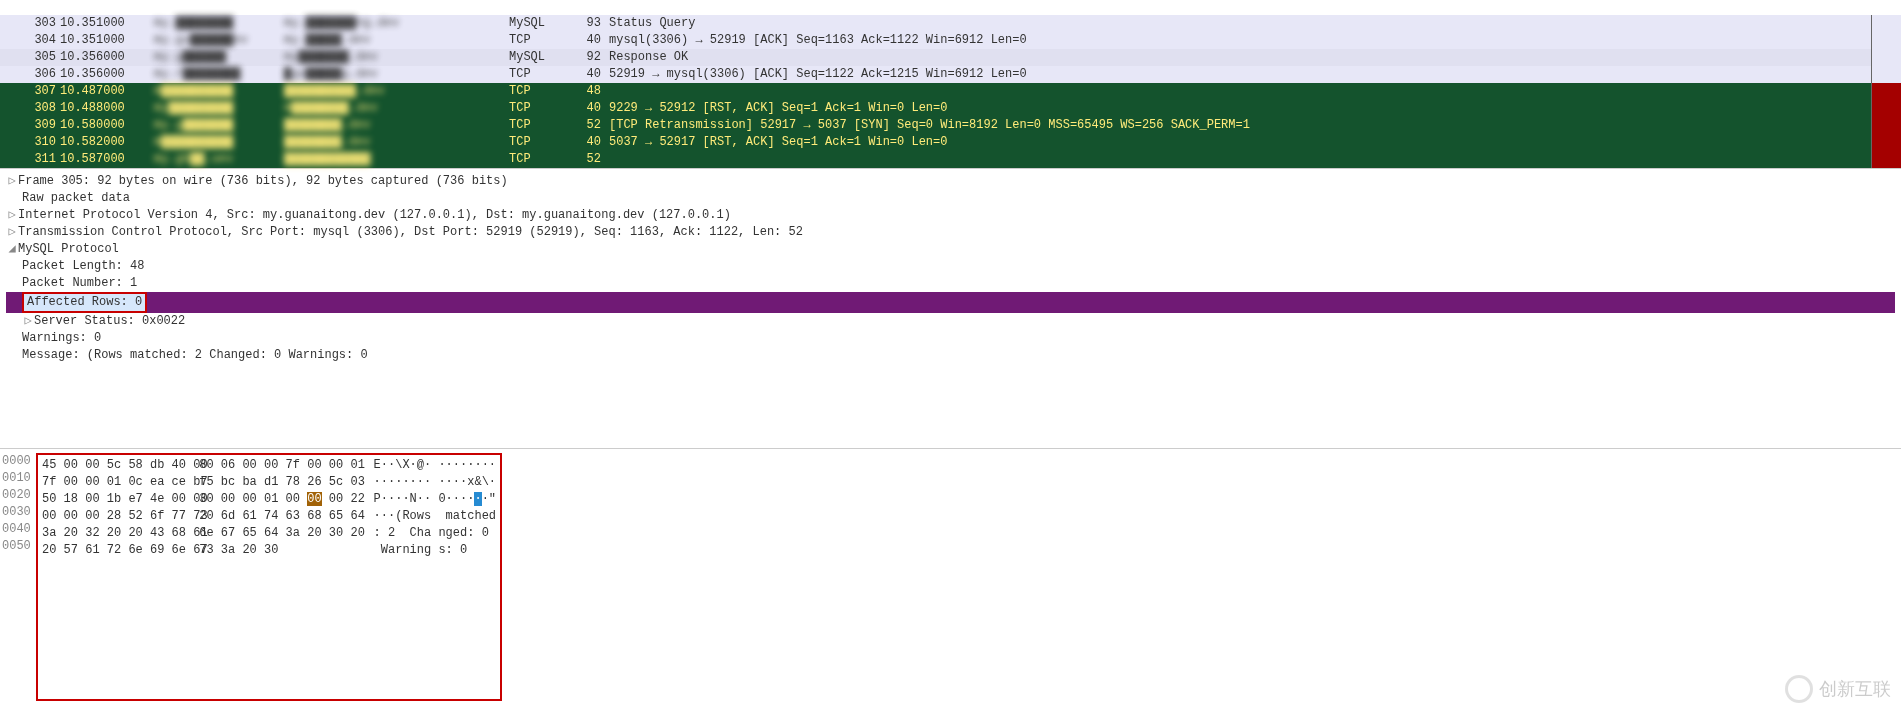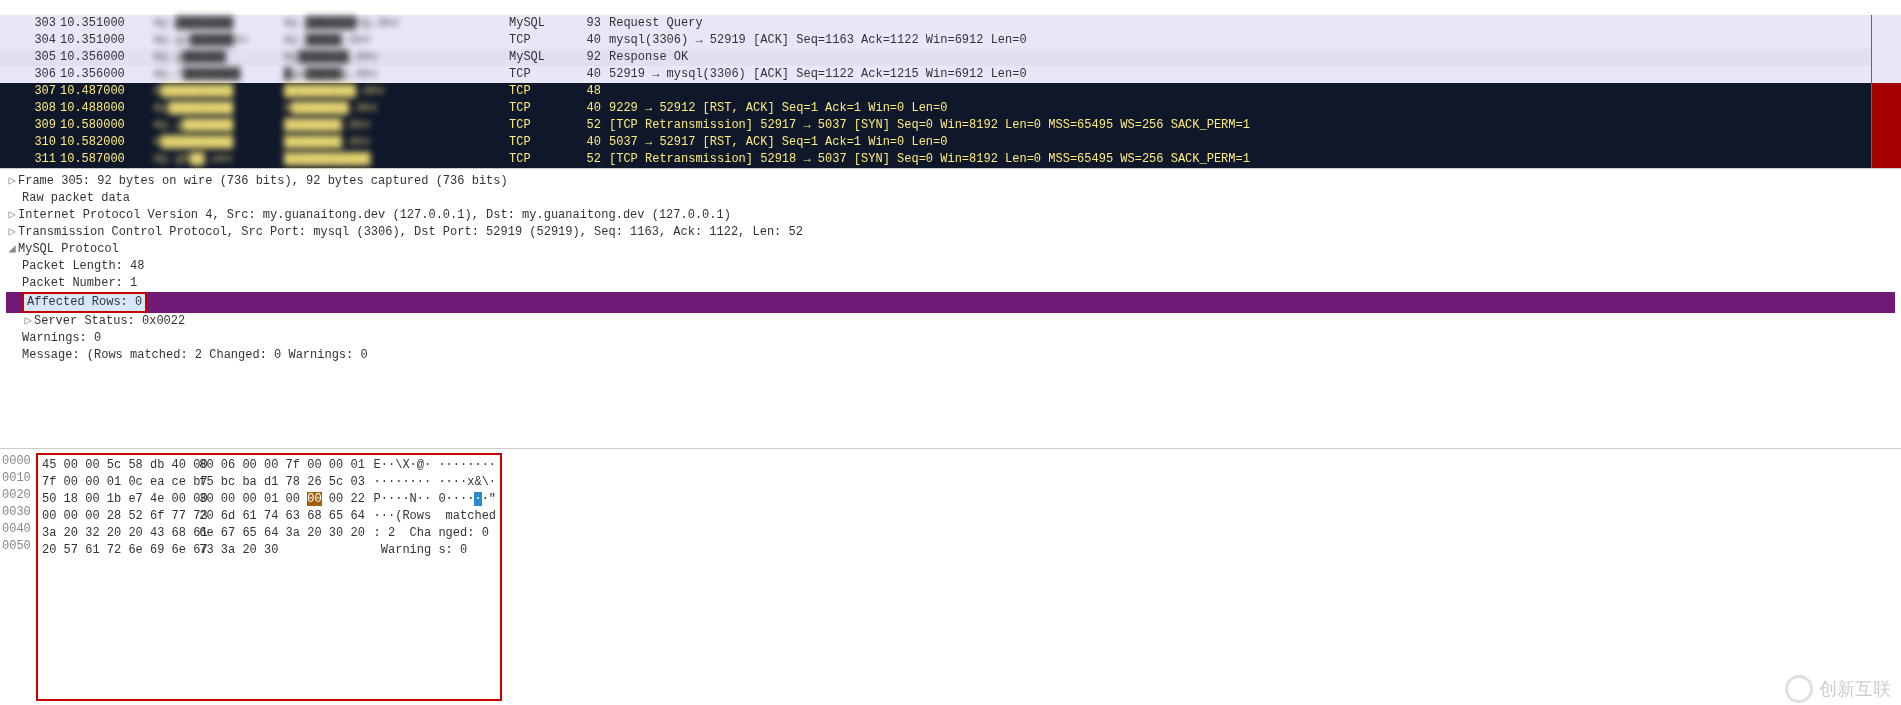--- a/index.html
+++ b/index.html
@@ -4,21 +4,21 @@
 <style>
   * { box-sizing: border-box; margin: 0; padding: 0; }
   html, body { width: 1901px; height: 705px; font-family: "Consolas", "Courier New", monospace; font-size: 12px; color: #333; background: #fff; overflow: hidden; }
   .container { width: 100%; height: 100%; display: flex; flex-direction: column; }
 
   
   .packet-list { width: 100%; border-bottom: 1px solid #ccc; display: flex; margin-top: 15px; }
   .packet-table { flex: 1; }
   .packet-row { display: flex; height: 17px; line-height: 17px; white-space: nowrap; }
   .packet-row.normal { background: #e7e7f7; color: #333; }
-  .packet-row.red { background: #0f172a; color: #ffeb7a; }
+  .packet-row.red { background: #14532d; color: #ffeb7a; }
   .packet-row.selected { background: #e0e0f0; color: #333; }
   .c-no { width: 60px; text-align: right; padding-right: 4px; }
   .c-time { width: 90px; }
   .c-src { width: 130px; padding-left: 4px; }
   .c-dst { width: 225px; padding-left: 4px; }
   .c-proto { width: 70px; padding-left: 4px; }
   .c-len { width: 30px; text-align: right; padding-right: 4px; }
   .c-info { flex: 1; padding-left: 4px; overflow: hidden; text-overflow: clip; }
 
   
@@ -60,21 +60,21 @@
 
   <div class="packet-list">
     <div class="packet-table" id="ptable">
         <div class="packet-row normal">
           <span class="c-no">303</span>
           <span class="c-time">10.351000</span>
           <span class="c-src"><span class="smudge">my.████████</span></span>
           <span class="c-dst"><span class="smudge">my.███████ng.dev</span></span>
           <span class="c-proto">MySQL</span>
           <span class="c-len">93</span>
-          <span class="c-info">Request Query</span>
+          <span class="c-info">Status Query</span>
         </div>
         <div class="packet-row normal">
           <span class="c-no">304</span>
           <span class="c-time">10.351000</span>
           <span class="c-src"><span class="smudge">my.gu██████ev</span></span>
           <span class="c-dst"><span class="smudge">my.█████.dev</span></span>
           <span class="c-proto">TCP</span>
           <span class="c-len">40</span>
           <span class="c-info">mysql(3306) → 52919 [ACK] Seq=1163 Ack=1122 Win=6912 Len=0</span>
         </div>
@@ -131,21 +131,20 @@
           <span class="c-len">40</span>
           <span class="c-info">5037 → 52917 [RST, ACK] Seq=1 Ack=1 Win=0 Len=0</span>
         </div>
         <div class="packet-row red">
           <span class="c-no">311</span>
           <span class="c-time">10.587000</span>
           <span class="c-src"><span class="smudge">my.gb██.uev</span></span>
           <span class="c-dst"><span class="smudge">████████████</span></span>
           <span class="c-proto">TCP</span>
           <span class="c-len">52</span>
-          <span class="c-info">[TCP Retransmission] 52918 → 5037 [SYN] Seq=0 Win=8192 Len=0 MSS=65495 WS=256 SACK_PERM=1</span>
         </div>
       </div>
     <div class="minimap">
       <div class="mm-seg mm-n"></div>
         <div class="mm-seg mm-n"></div>
         <div class="mm-seg mm-n"></div>
         <div class="mm-seg mm-n"></div>
       <div class="mm-seg mm-r"></div>
         <div class="mm-seg mm-r"></div>
         <div class="mm-seg mm-r"></div>

